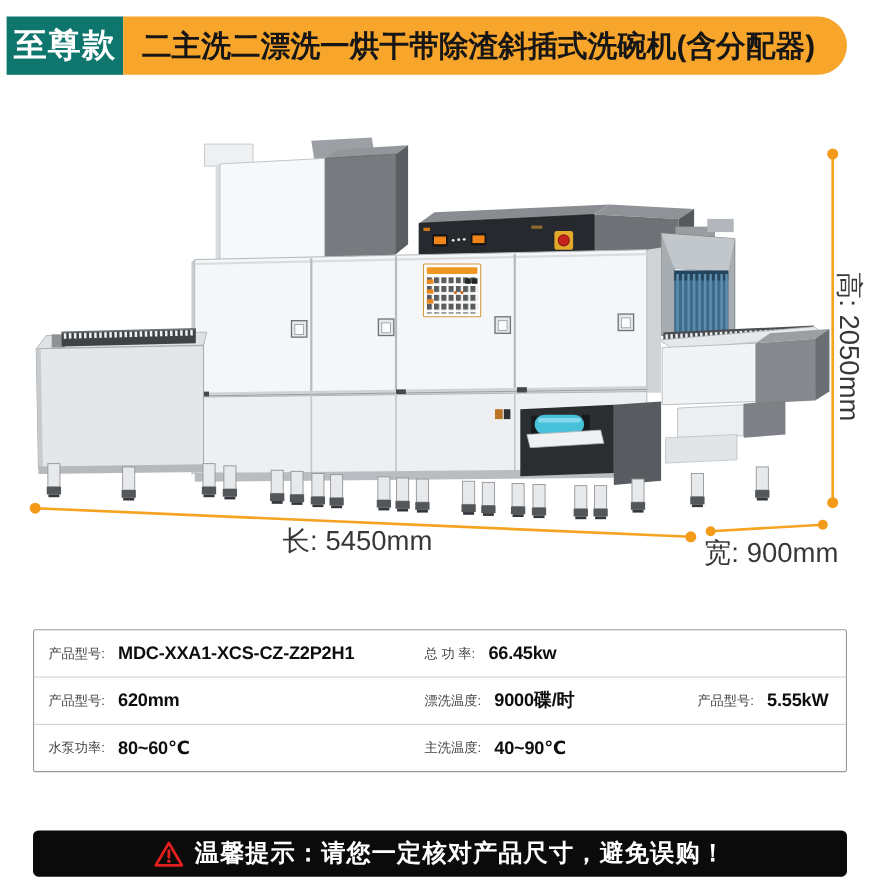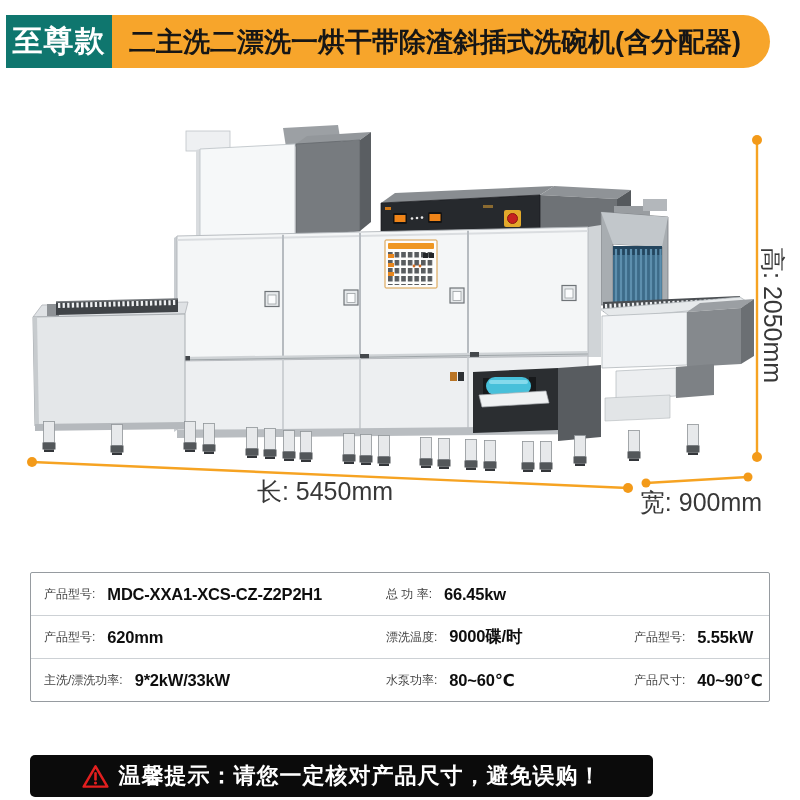--- a/index.html
+++ b/index.html
@@ -26,21 +26,21 @@
     position:absolute;left:30px;top:572px;width:740px;background:#ffffff;
     border:1px solid #969ba0;border-radius:2px;box-sizing:border-box;
   }
   .spec-row{display:grid;grid-template-columns:342px 248px 148px;height:42px;border-top:1px solid #cdd1d5;}
   .spec-row:first-child{border-top:none;}
   .spec-cell{display:flex;align-items:center;padding-left:13px;white-space:nowrap;}
   .spec-label{font-size:12px;color:#3f3f3f;}
   .spec-value{font-size:16.5px;font-weight:bold;color:#0e0e0e;margin-left:12px;letter-spacing:-0.2px;}
   
   .warning-bar{
-    position:absolute;left:30px;top:755px;width:623px;height:42px;background:#0b0b0b;
+    position:absolute;left:30px;top:755px;width:740px;height:42px;background:#0b0b0b;
     border-radius:5px;display:flex;align-items:center;justify-content:center;gap:10px;
   }
   .warning-text{color:#ffffff;font-size:22px;font-weight:bold;letter-spacing:1px;}
   .dim-text{font-size:25px;fill:#383838;}
 </style>
 </head>
 <body>
 
 <div class="badge">至尊款</div>
 <div class="banner">
@@ -256,29 +256,25 @@
       <span class="spec-label">漂洗温度:</span>
       <span class="spec-value">9000碟/时</span>
     </div>
     <div class="spec-cell">
       <span class="spec-label">产品型号:</span>
       <span class="spec-value">5.55kW</span>
     </div>
   </div>
   <div class="spec-row">
     <div class="spec-cell">
-      <span class="spec-label">主洗/漂洗功率:</span>
-      <span class="spec-value">9*2kW/33kW</span>
-    </div>
-    <div class="spec-cell">
       <span class="spec-label">水泵功率:</span>
       <span class="spec-value">80~60℃</span>
     </div>
     <div class="spec-cell">
-      <span class="spec-label">产品尺寸:</span>
+      <span class="spec-label">主洗温度:</span>
       <span class="spec-value">40~90℃</span>
     </div>
   </div>
 </div>
 
 <div class="warning-bar">
   <svg width="27" height="25" viewBox="0 0 24 22">
     <path d="M12 2 L22.5 20 H1.5 Z" fill="none" stroke="#e21f1f" stroke-width="2.2" stroke-linejoin="round"></path>
     <line x1="12" y1="8.2" x2="12" y2="13.6" stroke="#e21f1f" stroke-width="2.3" stroke-linecap="round"></line>
     <circle cx="12" cy="16.8" r="1.4" fill="#e21f1f"></circle>

